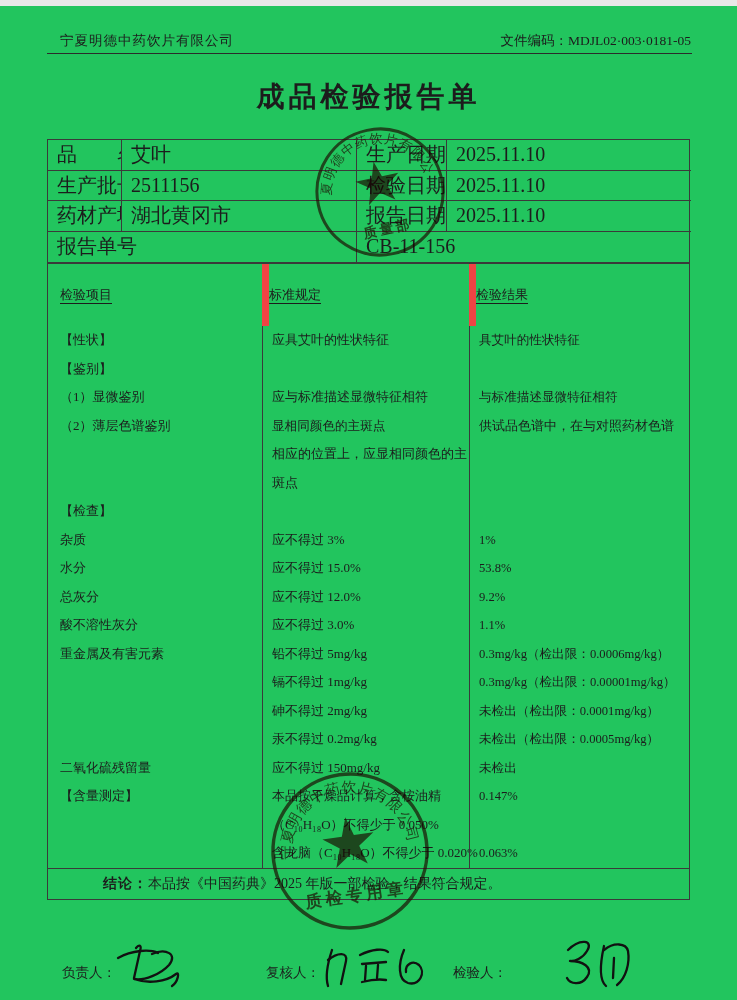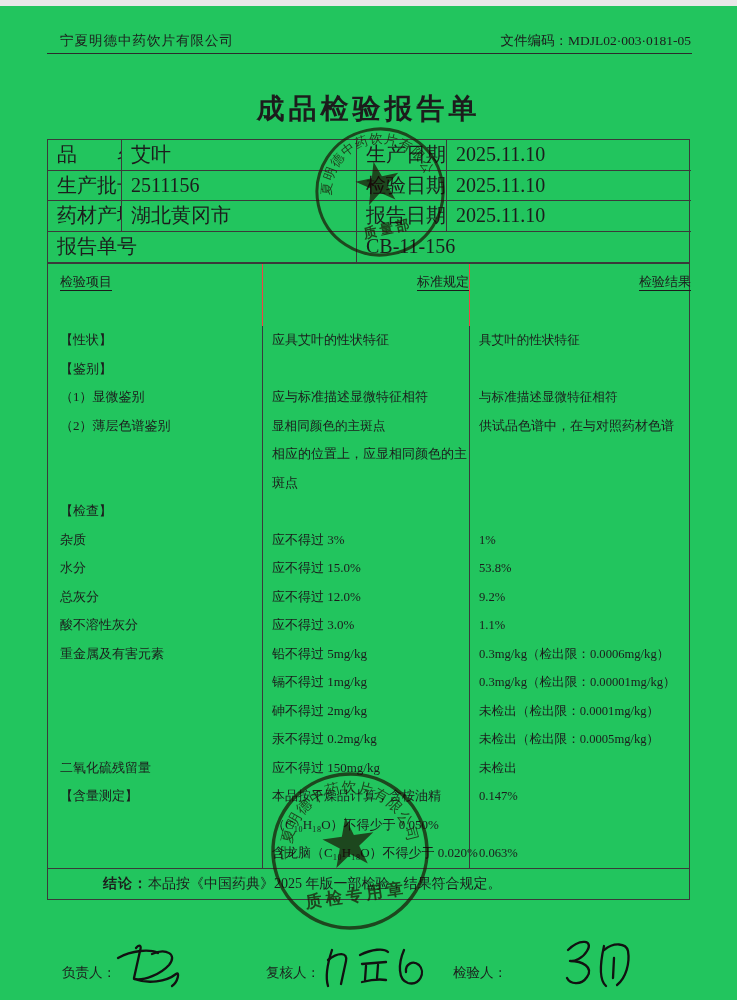--- a/index.html
+++ b/index.html
@@ -6,39 +6,39 @@
   .page{
     position:relative;width:737px;height:1000px;background:#22c55e;
     font-family:"Liberation Serif","DejaVu Serif",serif;color:#1c1c1c;
     overflow:hidden;margin:6px auto;
   }
   
   .hdr-company{position:absolute;left:60px;top:26px;font-size:13.5px;letter-spacing:1px;}
   .hdr-code{position:absolute;right:46px;top:26px;font-size:13.5px;}
   .hdr-line{position:absolute;left:47px;top:47px;width:645px;height:1px;background:#2b2b2b;}
   
-  .title{position:absolute;left:0;top:84px;width:100%;text-align:center;
+  .title{position:absolute;left:0;top:72px;width:100%;text-align:center;
     font-size:28px;font-weight:bold;letter-spacing:4px;}
   
   .itable{position:absolute;left:47px;top:133px;width:643px;
     display:grid;grid-template-columns:73px 235px 90px 245px;grid-auto-rows:30.5px;
     border:1.5px solid #3a3a3a;box-sizing:border-box;font-size:20px;}
   .itable .cell{display:flex;align-items:center;padding-left:9px;box-sizing:border-box;
     border-bottom:1px solid #3a3a3a;white-space:nowrap;overflow:hidden;}
   .itable .bl{border-left:1px solid #3a3a3a;}
   .itable .lastrow{border-bottom:none;}
   .span2a{grid-column:1/3;}
   .span2b{grid-column:3/5;}
   
   .rtable{position:absolute;left:47px;top:257px;width:643px;
     border:1.5px solid #3a3a3a;box-sizing:border-box;font-size:13px;}
   .rhead{display:grid;grid-template-columns:214px 207px 222px;height:62px;}
-  .rhead .hc{padding-top:9px;box-sizing:border-box;}
+  .rhead .hc{padding-top:22px;box-sizing:border-box;}
   .rhead .hc1{padding-left:12px;}
-  .rhead .hc2,.rhead .hc3{text-align:right;border-left:1px solid #ef4444;}
+  .rhead .hc2,.rhead .hc3{text-align:left;border-left:7px solid #ef4444;}
   .rhead u{text-underline-offset:4px;}
   .rrow{display:grid;grid-template-columns:214px 207px 222px;height:28.5px;line-height:28.5px;}
   .rc{white-space:nowrap;overflow:visible;box-sizing:border-box;}
   .rc1{padding-left:12px;}
   .rc2{padding-left:9px;border-left:1px solid #3a3a3a;}
   .rc3{padding-left:9px;border-left:1px solid #3a3a3a;font-size:12.6px;}
   .rconc{border-top:1.5px solid #3a3a3a;height:30px;line-height:29px;padding-left:55px;
     font-size:14px;white-space:nowrap;}
   .rconc b{letter-spacing:1px;}
   

